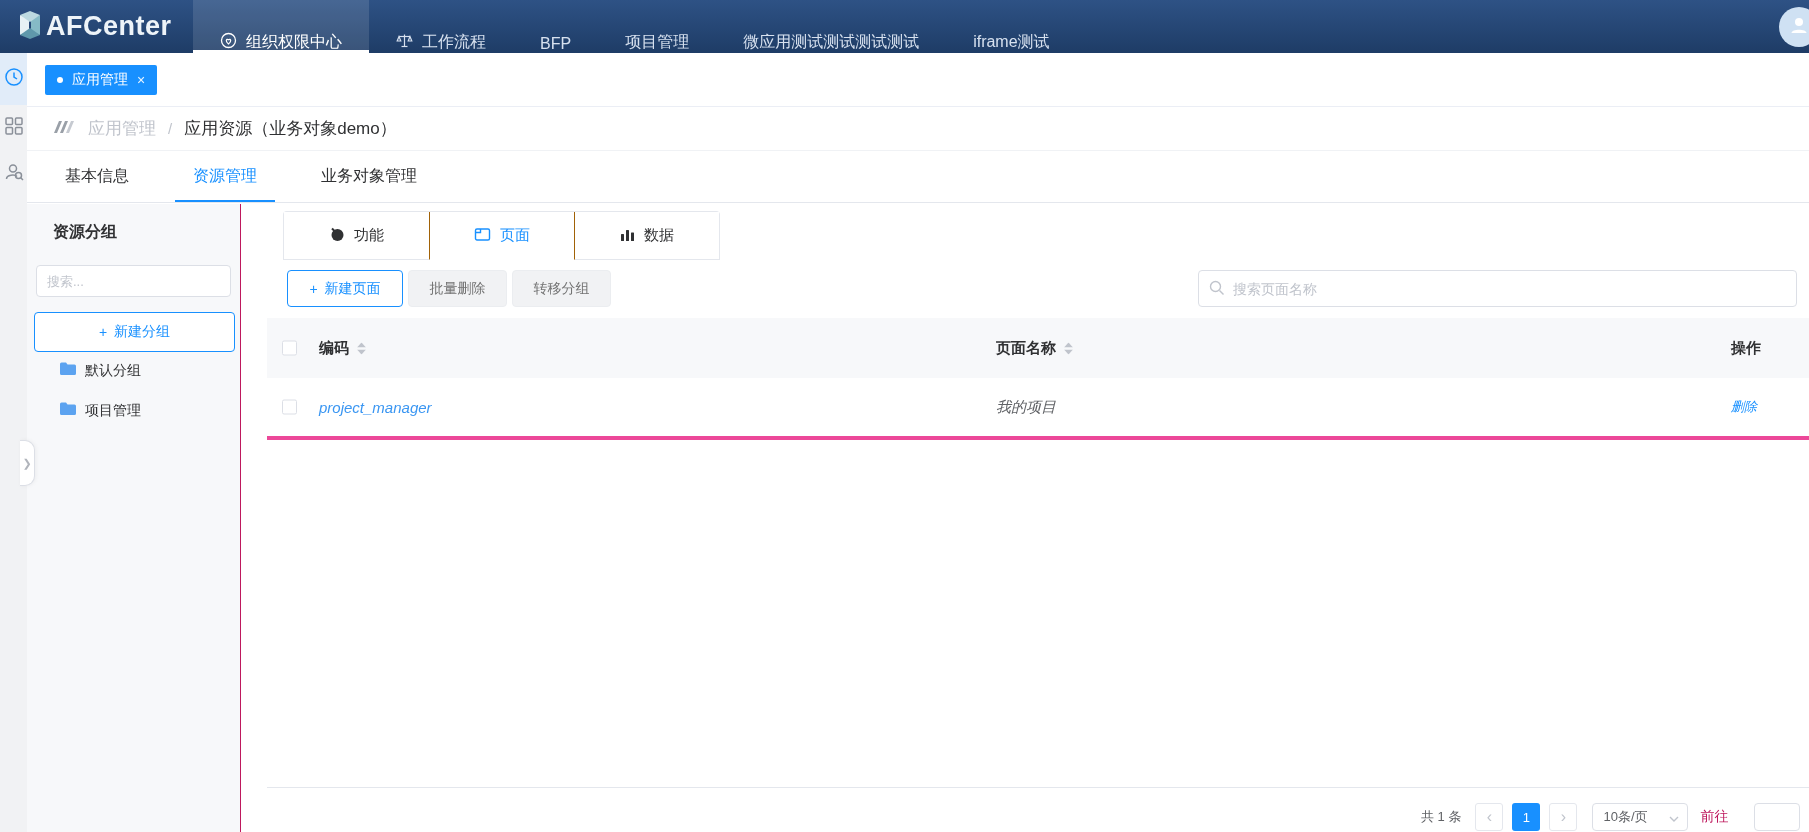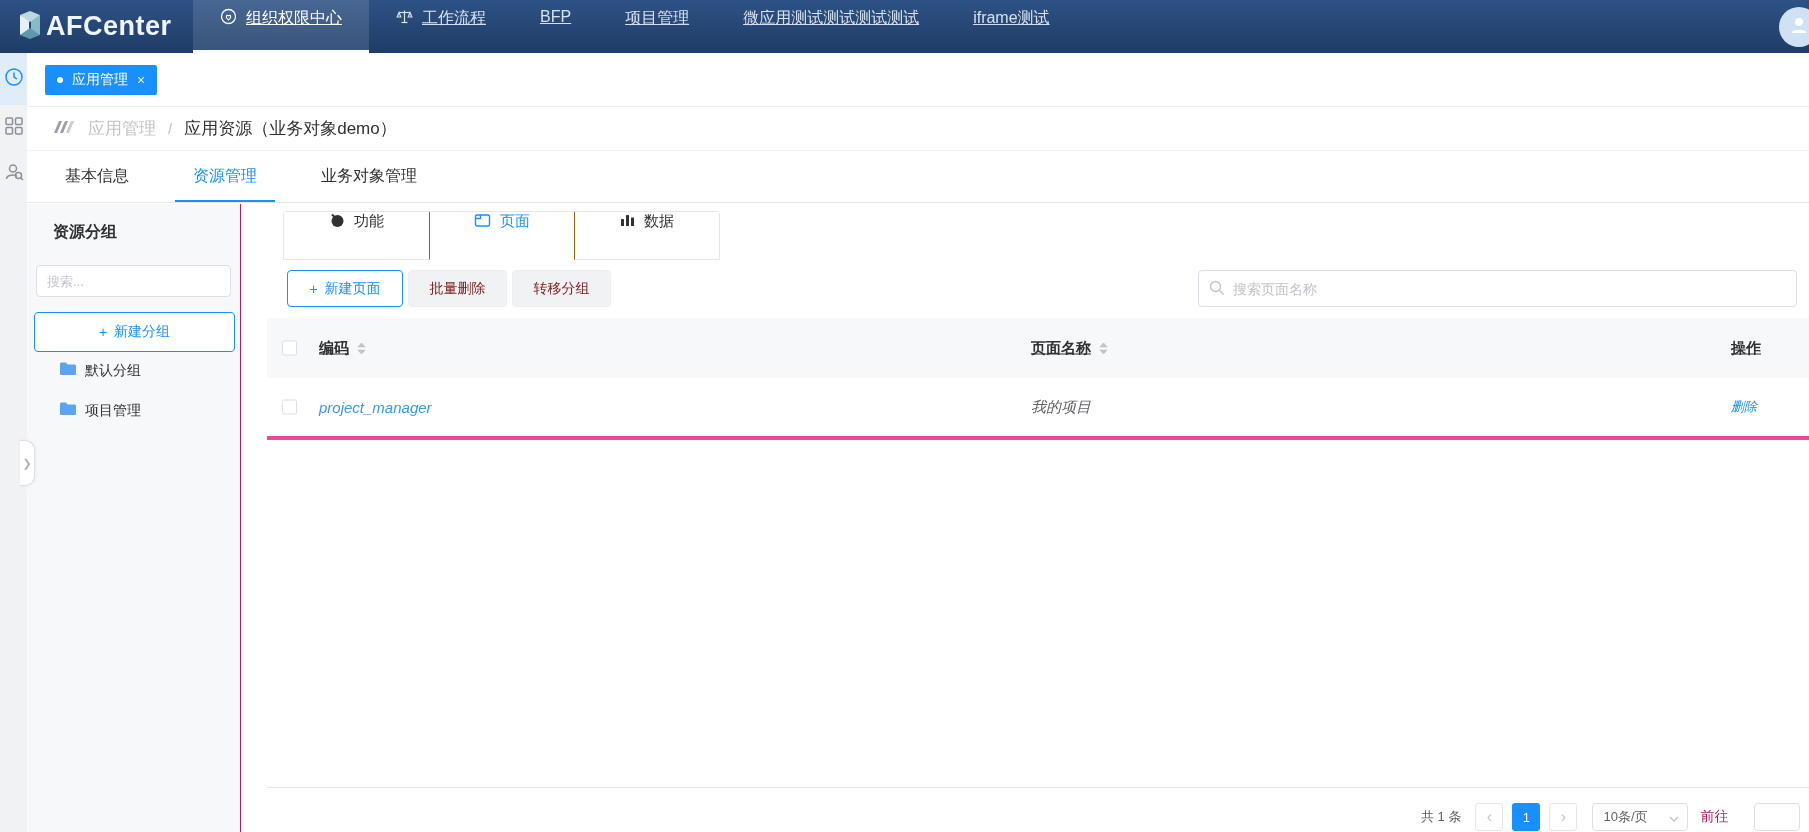--- a/index.html
+++ b/index.html
@@ -5,22 +5,22 @@
   html,body{margin:0;padding:0;background:#fff;}
   *{box-sizing:border-box;font-family:"Liberation Sans","DejaVu Sans",sans-serif;}
   #stage{position:relative;width:1809px;height:832px;overflow:hidden;background:#fff;}
 
   
   .navbar{position:absolute;left:0;top:0;width:1809px;height:53px;
     background:linear-gradient(180deg,#2e5285 0%,#1e3c66 100%);display:flex;align-items:stretch;}
   .logo{display:flex;align-items:center;padding:0 0 0 14px;width:193px;flex:0 0 auto;}
   .logo-text{color:#eef4f9;font-size:27px;font-weight:700;letter-spacing:.5px;}
   .nav-menu{display:flex;align-items:stretch;}
-  .nav-item{position:relative;display:flex;align-items:flex-start;gap:9px;padding:8px 27px;
-    color:#d7e1ef;font-size:16px;cursor:pointer;white-space:nowrap;text-decoration:underline;}
+  .nav-item{position:relative;display:flex;align-items:flex-end;gap:9px;padding:0 27px;
+    color:#d7e1ef;font-size:16px;cursor:pointer;white-space:nowrap;}
   .nav-item.active{background:rgba(255,255,255,.12);color:#fff;}
   .nav-item.active::after{content:"";position:absolute;left:0;right:0;bottom:0;height:3px;background:#ffffff;}
   .avatar{position:absolute;right:-10px;top:7px;width:40px;height:40px;border-radius:50%;
     background:#cfe1f3;display:flex;align-items:center;justify-content:center;cursor:pointer;}
 
   
   .rail{position:absolute;left:0;top:53px;bottom:0;width:27px;background:#f1f2f4;}
   .rail-cell{width:27px;height:52px;display:flex;align-items:center;justify-content:center;cursor:pointer;}
   .rail-cell.active{background:#e1ecf9;}
   .rail-cell.plain{height:46px;}
@@ -62,46 +62,46 @@
     align-items:center;justify-content:center;gap:7px;cursor:pointer;}
   .sb-list{position:absolute;left:0;top:158px;right:0;}
   .sb-item{height:40px;display:flex;gap:9px;padding-left:33px;font-size:14px;
     color:#303133;cursor:pointer;}
 
   
   .main{position:absolute;left:241px;top:204px;right:0;bottom:0;background:#fff;}
 
   .res-tabs{position:absolute;left:42px;top:7px;height:49px;display:flex;
     border:1px solid #e4e7ed;border-bottom:none;border-radius:4px 4px 0 0;}
-  .res-tab{width:145px;display:flex;align-items:flex-start;justify-content:center;gap:9px;
+  .res-tab{width:145px;display:flex;align-items:center;justify-content:center;gap:9px;
     font-size:15px;color:#303133;border-bottom:1px solid #e4e7ed;cursor:pointer;background:#fff;}
   .res-tab + .res-tab{border-left:1px solid #a16207;}
   .res-tab.active{color:#1890ff;border-bottom-color:transparent;}
 
   .btn{position:absolute;top:66px;height:37px;border-radius:4px;font-size:14px;display:flex;
     align-items:center;justify-content:center;gap:7px;cursor:pointer;}
   .btn-primary-ghost{left:46px;width:116px;background:#fff;border:1px solid #1890ff;color:#1890ff;}
-  .btn-disabled{background:#f1f2f4;border:1px solid #ebedf0;color:#7f1d1d;cursor:not-allowed;}
+  .btn-disabled{background:#f1f2f4;border:1px solid #ebedf0;color:#737373;cursor:not-allowed;}
   .btn-del{left:167px;width:99px;}
   .btn-move{left:271px;width:99px;}
 
   .search-wrap{position:absolute;left:957px;top:66px;width:599px;height:37px;}
   .page-search{width:100%;height:100%;border:1px solid #dcdfe6;border-radius:4px;
     padding:0 12px 0 34px;font-size:14px;color:#333;outline:none;background:#fff;}
   .page-search::placeholder{color:#c0c4cc;}
   .search-wrap svg{position:absolute;left:11px;top:10px;}
 
   .table{position:absolute;left:26px;top:114px;right:0;}
   .thead{position:relative;height:60px;background:#f7f8fa;}
   .trow{position:relative;height:62px;background:#fff;border-bottom:4px solid #ec4899;font-style:italic;}
   .cell{position:absolute;top:50%;transform:translateY(-50%);white-space:nowrap;display:flex;align-items:center;gap:6px;}
   .cb{position:absolute;left:15px;top:50%;transform:translateY(-50%);width:15px;height:15px;
     background:#fff;border:1px solid #dcdfe6;border-radius:2px;cursor:pointer;}
-  .col-code{left:52px;}  .col-name{left:764px;justify-content:center;}  .col-act{left:1464px;}
-  .th{font-size:15px;font-weight:700;color:#303133;text-decoration:underline;}
+  .col-code{left:52px;}  .col-name{left:729px;justify-content:center;}  .col-act{left:1464px;}
+  .th{font-size:15px;font-weight:700;color:#303133;}
   .td{font-size:15px;color:#606266;}
   .td-link{color:#3a96f2;cursor:pointer;}
   .action-link{font-size:13px;color:#1890ff;cursor:pointer;}
   .caret{display:inline-flex;flex-direction:column;gap:2px;margin-left:2px;cursor:pointer;}
 
   .bottom-divider{position:absolute;left:26px;right:0;top:583px;border-top:1px solid #e4e7ed;}
 
   .pagination{position:absolute;left:1180px;top:599px;height:28px;display:flex;align-items:center;}
   .pg-total{font-size:13px;color:#606266;margin-right:14px;}
   .pg-btn{width:28px;height:28px;border:1px solid #e4e7ed;background:#fff;border-radius:3px;

